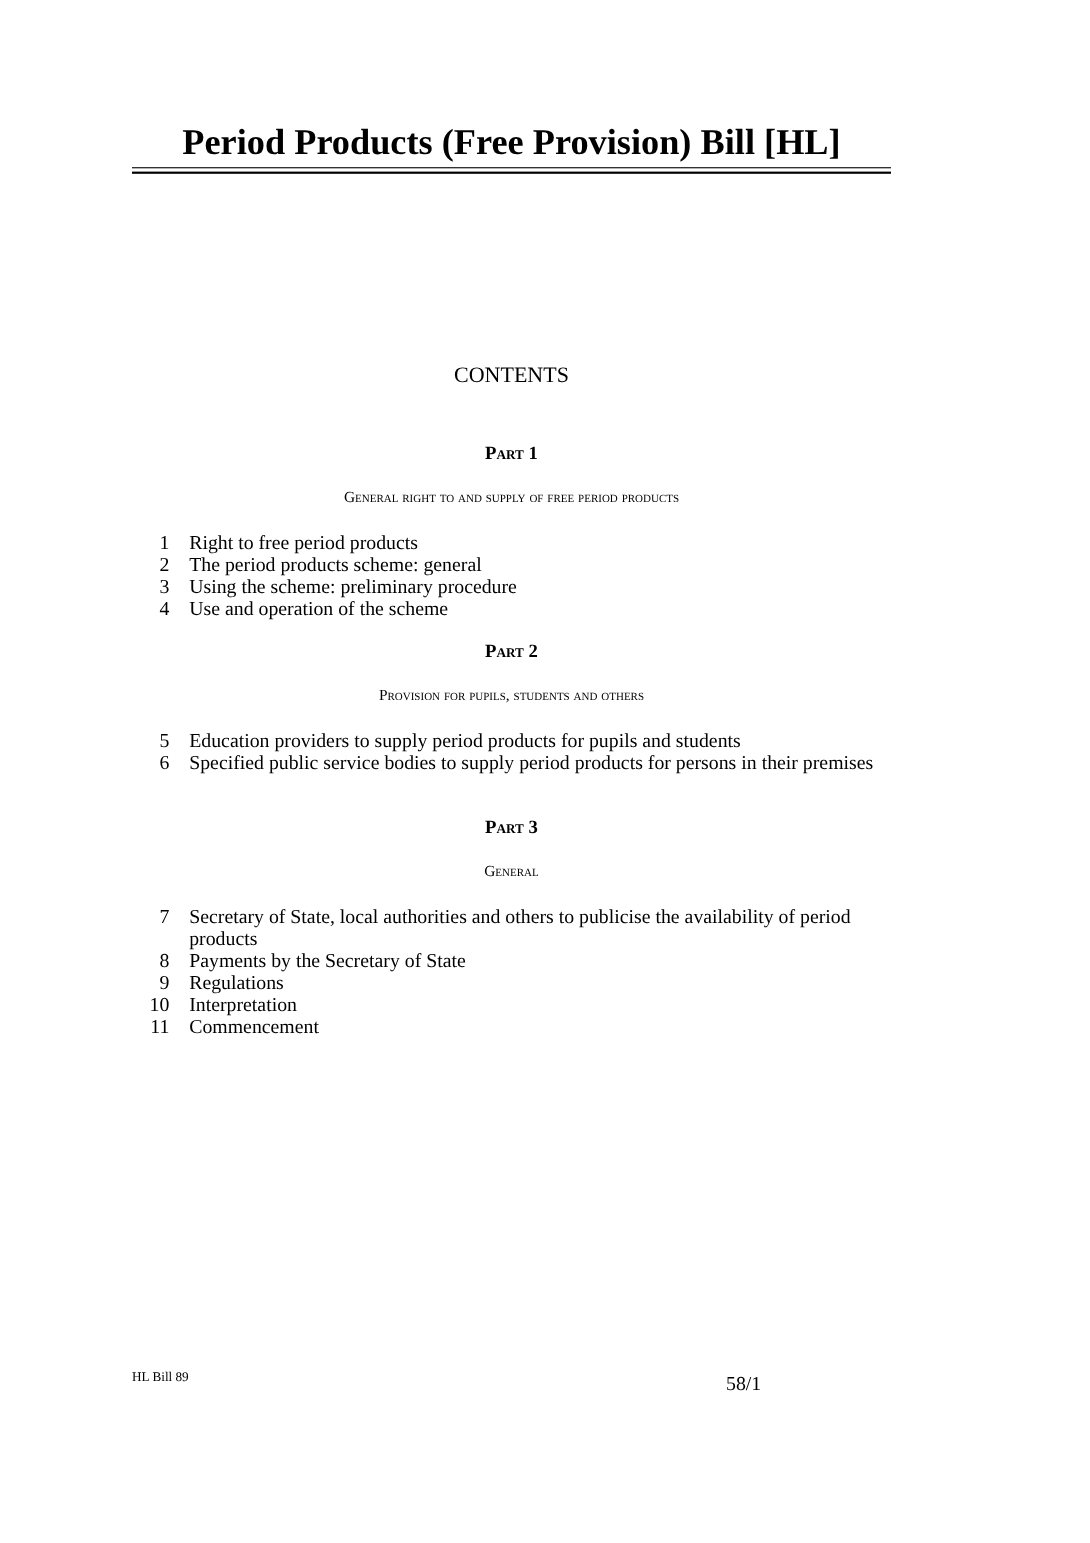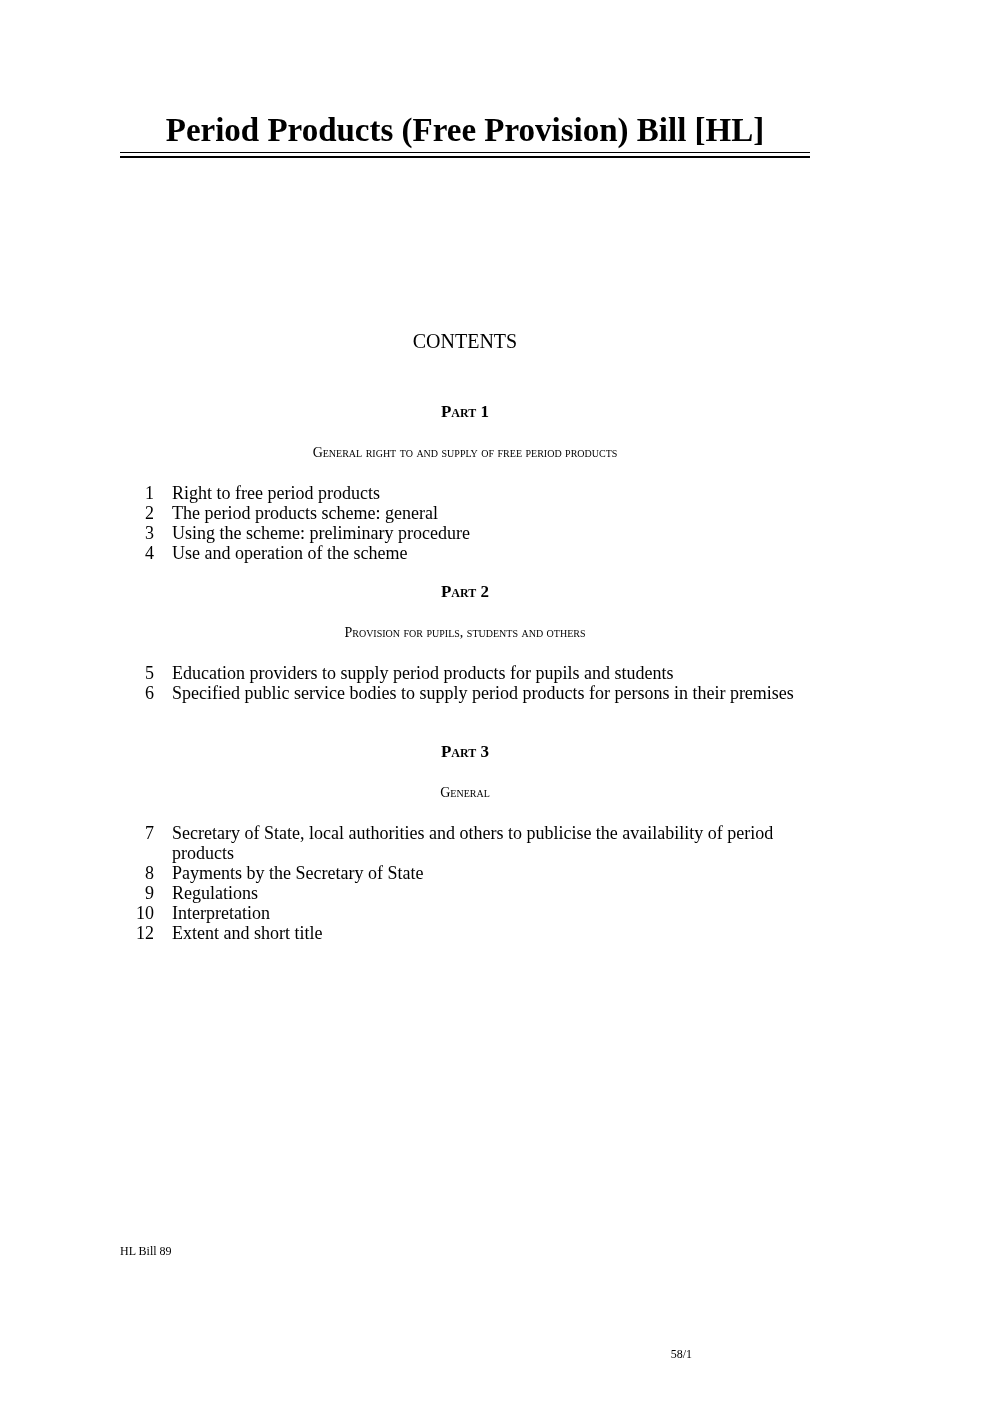--- a/index.html
+++ b/index.html
@@ -9,21 +9,21 @@
     .rule1 { position: absolute; left: 120px; width: 690px; top: 152px; height: 0; border-top: 1.5px solid #000; }
     .rule2 { position: absolute; left: 120px; width: 690px; top: 156px; height: 0; border-top: 2.5px solid #000; }
     .contents-heading { position: absolute; left: 120px; width: 690px; top: 326px; text-align: center; font-family: "Liberation Serif", serif; font-size: 20px; line-height: 30px; }
     .part-heading { position: absolute; left: 120px; width: 690px; text-align: center; font-family: "Liberation Serif", serif; font-weight: bold; font-size: 17px; line-height: 22px; font-variant: small-caps; }
     .part-subheading { position: absolute; left: 120px; width: 690px; text-align: center; font-family: "Liberation Serif", serif; font-size: 14px; line-height: 22px; font-variant: small-caps; }
     .entries { position: absolute; left: 120px; width: 690px; font-family: "Liberation Serif", serif; font-size: 18px; line-height: 20px; }
     .entry { display: flex; }
     .entry .num { width: 52px; text-align: right; padding-right: 18px; flex: 0 0 52px; box-sizing: border-box; }
     .entry .txt { flex: 1; }
     .footer-left { position: absolute; left: 120px; top: 1240px; font-family: "Liberation Serif", serif; font-size: 12px; line-height: 22px; }
-    .footer-right { position: absolute; right: 181px; top: 1343px; font-family: "Liberation Serif", serif; font-size: 12px; line-height: 22px; text-align: left; }
+    .footer-right { position: absolute; right: 181px; top: 1247px; font-family: "Liberation Serif", serif; font-size: 18px; line-height: 22px; text-align: left; }
   </style>
 </head>
 <body>
 
 <div class="page">
   <div class="title">Period Products (Free Provision) Bill [HL]</div>
   <div class="rule1"></div>
   <div class="rule2"></div>
 
   <div class="contents-heading">CONTENTS</div>
@@ -75,20 +75,20 @@
       </div>
     <div class="entry">
         <span class="num">9</span>
         <span class="txt">Regulations</span>
       </div>
     <div class="entry">
         <span class="num">10</span>
         <span class="txt">Interpretation</span>
       </div>
     <div class="entry">
-        <span class="num">12</span>
-        <span class="txt">Extent and short title</span>
+        <span class="num">11</span>
+        <span class="txt">Commencement</span>
       </div>
   </div>
 
   <div class="footer-left">HL Bill 89</div>
   <div class="footer-right">58/1</div>
 </div>
 
 </body></html>

